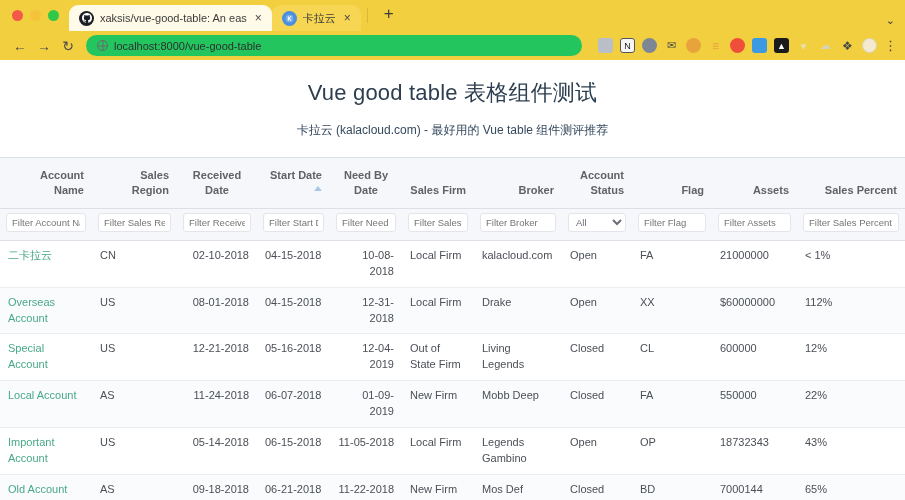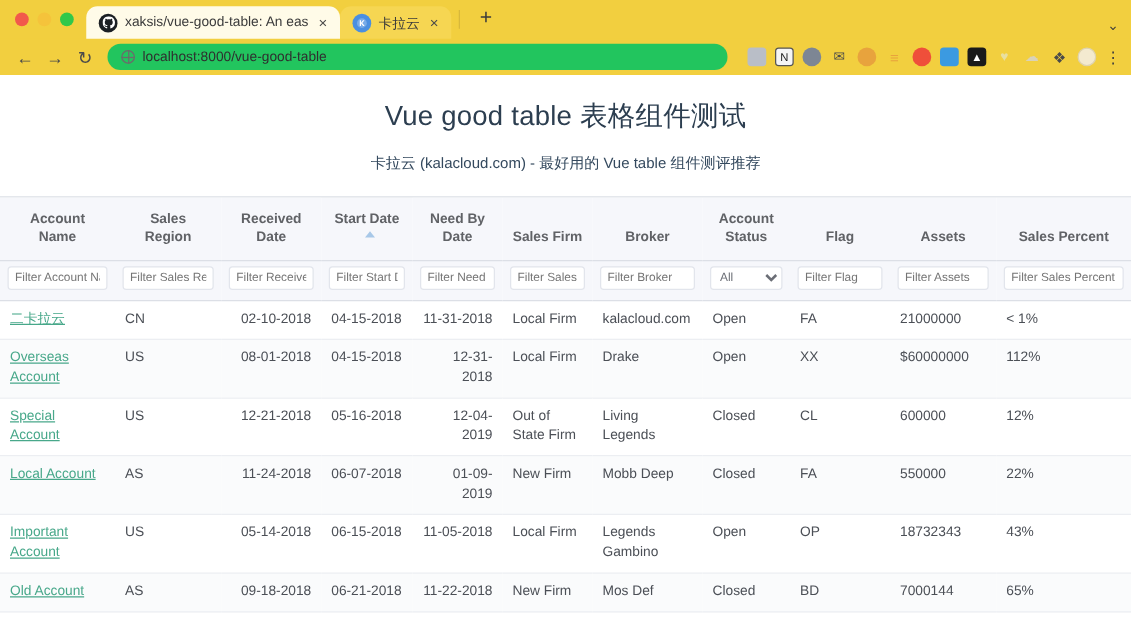--- a/index.html
+++ b/index.html
@@ -189,21 +189,21 @@
   table.vgt thead th {
     background: #f6f7fb;
     color: #606266;
     font-size: 11px;
     font-weight: bold;
     padding: 10px 8px;
     vertical-align: bottom;
     border-bottom: 1px solid #dcdfe6;
     line-height: 1.35;
   }
-  th.ta-left { text-align: center; }
+  th.ta-left { text-align: right; }
   th.ta-right { text-align: center; }
   th.sorted { color: #256f5c; position: relative; }
   .sort-arrow {
     display: inline-block;
     width: 0; height: 0;
     margin-left: 4px;
     vertical-align: 3px;
     border-left: 4px solid transparent;
     border-right: 4px solid transparent;
     border-bottom: 5px solid #a8c8e8;
@@ -240,21 +240,20 @@
     font-size: 11px;
     vertical-align: top;
     line-height: 1.45;
   }
   td.ta-right { text-align: right; }
   td.ta-left { text-align: left; }
   tbody tr:nth-child(even) td { background: #fafbfc; }
   tbody tr:nth-child(odd) td { background: #ffffff; }
   .acct-link {
     color: #48a88a;
-    text-decoration: underline;
     cursor: pointer;
     margin-top: 12px;
   }
 </style>
 </head>
 <body>
 
 <div id="app">
 
   <div class="chrome">
@@ -373,21 +372,21 @@
             <th><input class="filter-input" placeholder="Filter Assets" style=""></th>
             <th><input class="filter-input" placeholder="Filter Sales Percent" style=""></th>
           </tr>
         </thead>
         <tbody id="tbody">
             <tr>
               <td class="ta-left"><span class="acct-link">二卡拉云</span></td>
               <td class="ta-left">CN</td>
               <td class="ta-right">02-10-2018</td>
               <td class="ta-left">04-15-2018</td>
-              <td class="ta-right">11-31-2018</td>
+              <td class="ta-right">10-08-2018</td>
               <td class="ta-left">Local Firm</td>
               <td class="ta-left">kalacloud.com</td>
               <td class="ta-left">Open</td>
               <td class="ta-left">FA</td>
               <td class="ta-left">21000000</td>
               <td class="ta-left">&lt; 1%</td>
             </tr>
             <tr>
               <td class="ta-left"><span class="acct-link">Overseas Account</span></td>
               <td class="ta-left">US</td>

